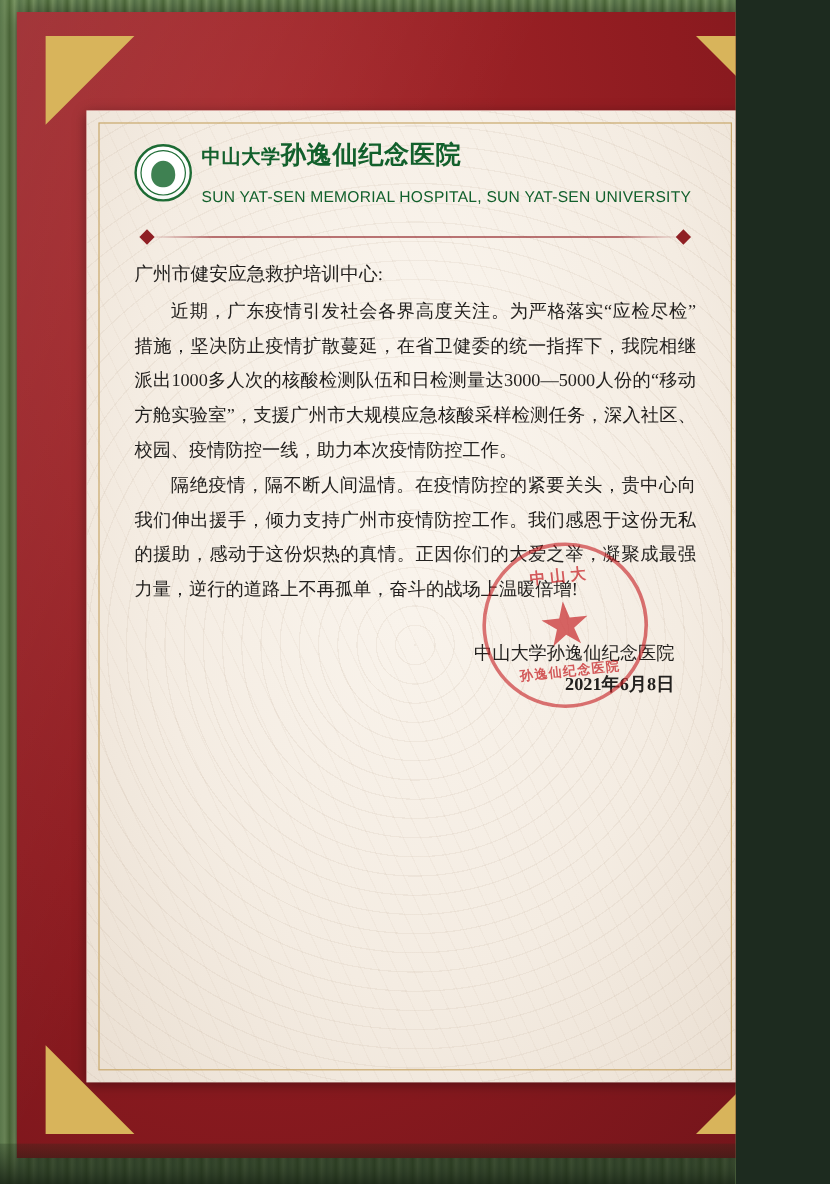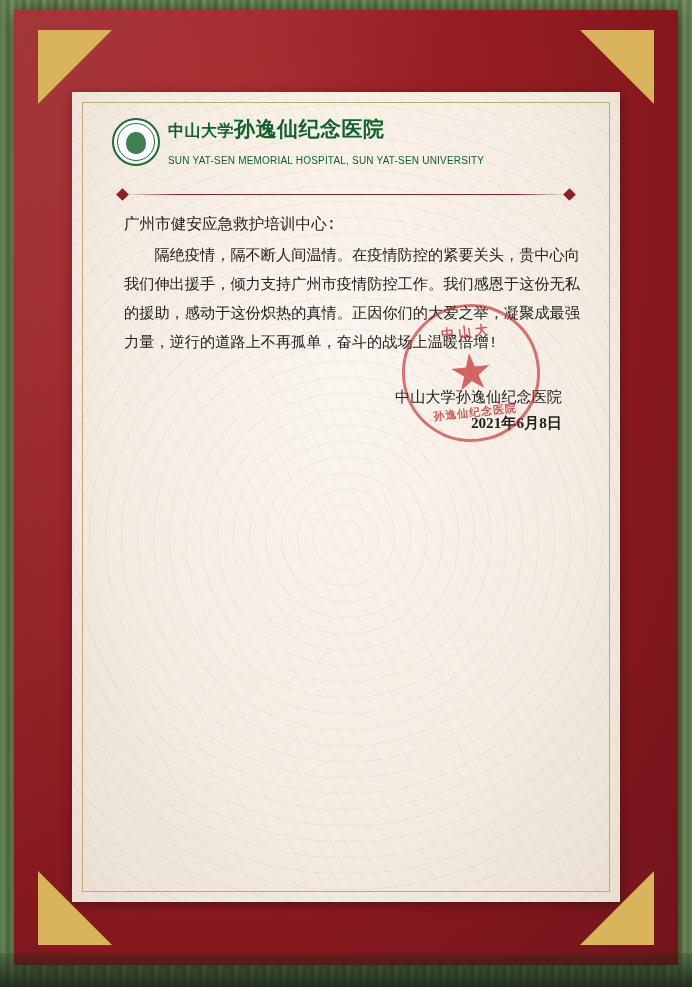--- a/index.html
+++ b/index.html
@@ -10,21 +10,21 @@
   body {
     width: 692px;
     height: 987px;
     overflow: hidden;
     font-family: "Liberation Serif", "DejaVu Serif", serif;
   }
 
   
   .photo {
     position: relative;
-    width: 692px;
+    width: 613px;
     height: 987px;
     background:
       repeating-linear-gradient(90deg,
         #5d7b4e 0px, #6f8c5b 4px, #53713f 8px, #7d9a66 12px, #5d7b4e 16px),
       linear-gradient(180deg, #4f6b42 0%, #647f52 45%, #46603a 100%);
     overflow: hidden;
   }
   .photo::after {
     content: "";
     position: absolute;
@@ -166,21 +166,21 @@
     font-size: 21px;
     color: #12602c;
     letter-spacing: .5px;
     white-space: nowrap;
   }
   .hospital-cn .small {
     font-size: 16px;
   }
   .hospital-en {
     font-family: "Liberation Sans", sans-serif;
-    font-size: 10px;
+    font-size: 13px;
     color: #12602c;
     letter-spacing: .2px;
     margin-top: 16px;
     white-space: nowrap;
   }
 
   
   .rule {
     position: relative;
     margin: 22px 2px 0 2px;
@@ -215,26 +215,25 @@
     text-shadow: 1px 1px 0 rgba(120,10,15,.35);
     margin: 16px 0 4px 0;
     padding-left: 14px;
   }
 
   
   .body {
     margin-top: 10px;
     padding: 0 6px;
     color: #23211f;
-    font-family: Liberation Mono, monospace;
+    font-family: Liberation Serif, serif;
     font-size: 15.2px;
     line-height: 29px;
     text-align: justify;
     text-justify: inter-ideograph;
-    margin-left: 12px;
   }
   .salutation {
     font-size: 15.6px;
     margin-bottom: 2px;
   }
   .para {
     text-indent: 2em;
     margin: 0;
   }
 
@@ -321,20 +320,21 @@
 
         <div class="rule">
           <div class="dot left"></div>
           <div class="line"></div>
           <div class="dot right"></div>
         </div>
 
 
         <div class="body">
           <div class="salutation">广州市健安应急救护培训中心:</div>
+          <p class="para">近期，广东疫情引发社会各界高度关注。为严格落实“应检尽检”措施，坚决防止疫情扩散蔓延，在省卫健委的统一指挥下，我院相继派出1000多人次的核酸检测队伍和日检测量达3000—5000人份的“移动方舱实验室”，支援广州市大规模应急核酸采样检测任务，深入社区、校园、疫情防控一线，助力本次疫情防控工作。</p>
           <p class="para">隔绝疫情，隔不断人间温情。在疫情防控的紧要关头，贵中心向我们伸出援手，倾力支持广州市疫情防控工作。我们感恩于这份无私的援助，感动于这份炽热的真情。正因你们的大爱之举，凝聚成最强力量，逆行的道路上不再孤单，奋斗的战场上温暖倍增!</p>
         </div>
 
         <div class="signature">
           <div class="sign-name">中山大学孙逸仙纪念医院</div>
           <div class="sign-date">2021年6月8日</div>
           <div class="stamp">
             <div class="stamp-text-top">中山大</div>
             <div class="stamp-text-bottom">孙逸仙纪念医院</div>
           </div>

